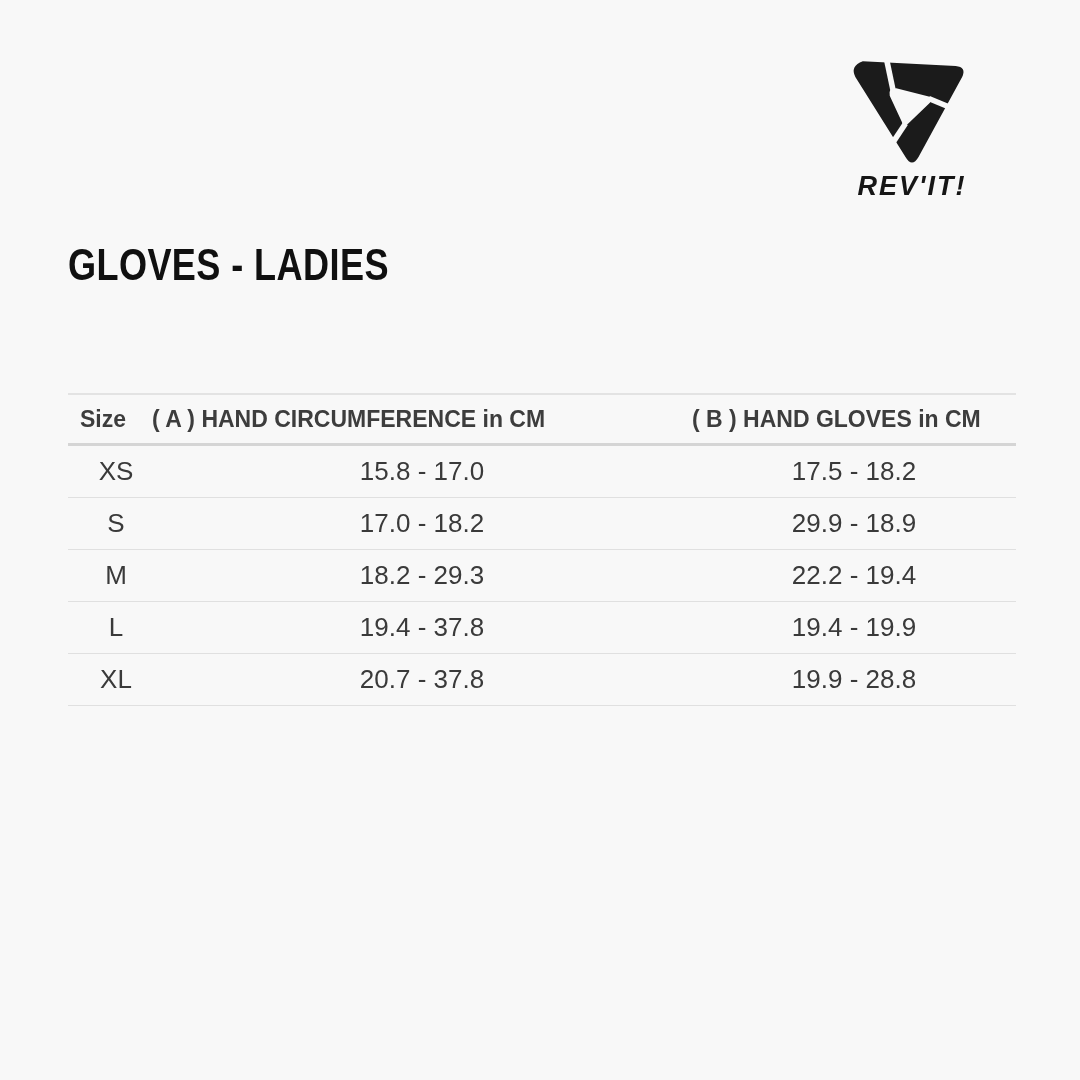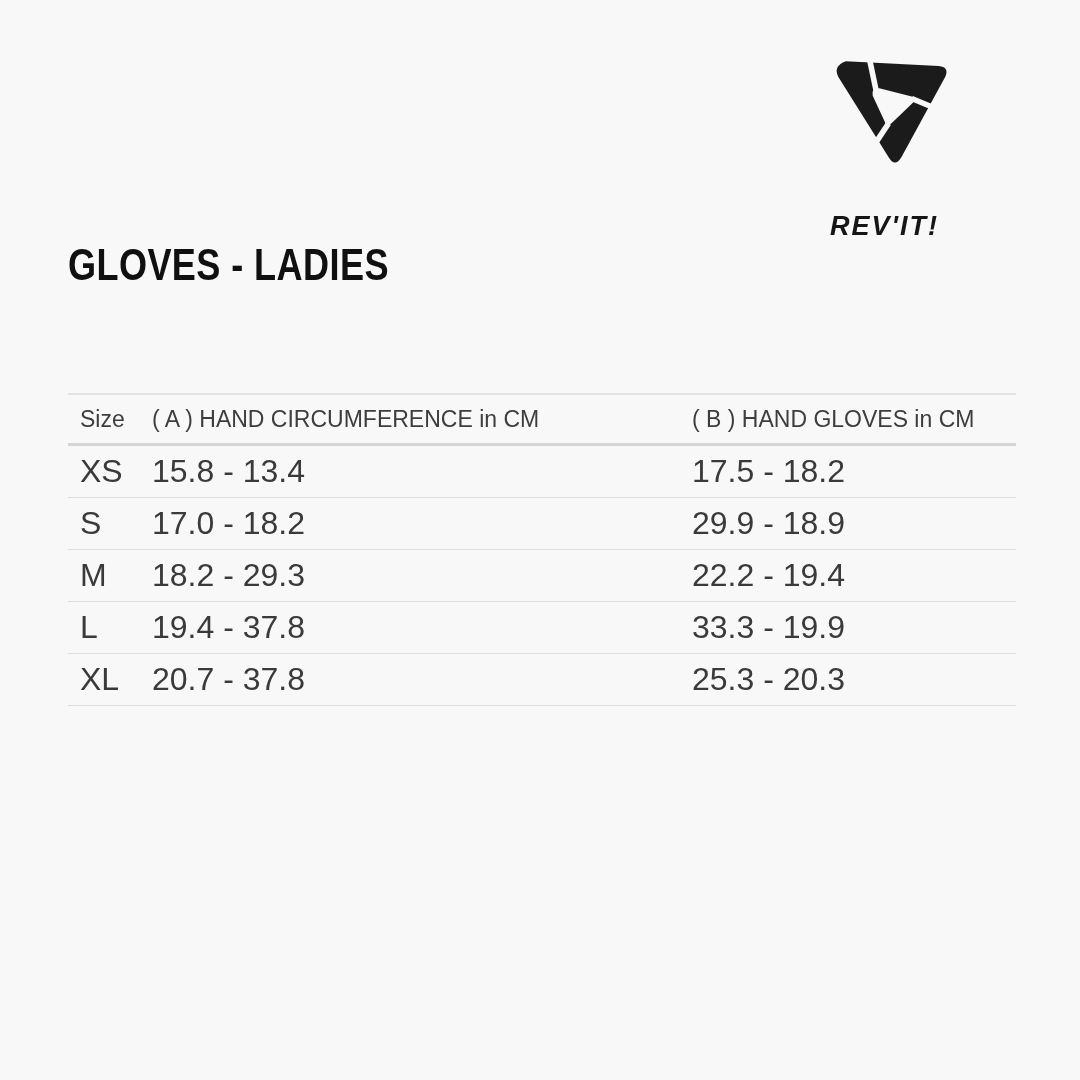--- a/index.html
+++ b/index.html
@@ -1,33 +1,33 @@
 <!DOCTYPE html>
 <html><head>
 <meta charset="utf-8">
 <style>
   html,body{margin:0;padding:0;background:#f8f8f8;}
   body{width:1080px;height:1080px;font-family:"Liberation Sans",sans-serif;}
   .page{position:relative;width:1080px;height:1080px;background:#f8f8f8;overflow:hidden;}
 
   
-  .logo{position:absolute;top:52px;right:86px;width:164px;display:flex;flex-direction:column;align-items:flex-start;gap:40px;}
+  .logo{position:absolute;top:52px;right:86px;width:164px;display:flex;flex-direction:column;align-items:center;}
   .logo svg{width:130px;height:118px;display:block;}
   .brand-text{font-weight:bold;font-style:italic;font-size:27px;letter-spacing:2px;color:#161616;margin-top:1px;white-space:nowrap;}
 
   
   .title{position:absolute;left:68px;top:243px;margin:0;font-size:44px;line-height:1;font-weight:bold;color:#101010;white-space:nowrap;transform:scaleX(0.82);transform-origin:left top;letter-spacing:0.5px;}
 
   
   .size-table{position:absolute;left:68px;top:393px;width:948px;border-collapse:collapse;color:#3a3a3a;table-layout:fixed;}
   .size-table col.c1{width:84px;}
   .size-table col.c2{width:540px;}
-  .size-table thead th{border-top:2px solid #e3e3e3;border-bottom:3px solid #d5d5d5;font-size:23px;font-weight:normal;text-align:left;height:48px;padding:0;vertical-align:middle;color:#3d3d3d;}
+  .size-table thead th{border-top:2px solid #e3e3e3;border-bottom:3px solid #d5d5d5;font-size:23px;font-weight:bold;text-align:left;height:48px;padding:0;vertical-align:middle;color:#3d3d3d;}
   .size-table th:first-child,.size-table td:first-child{padding-left:12px;}
-  .size-table tbody td{border-bottom:1px solid #e0e0e0;font-size:32px;height:51px;padding:0;vertical-align:middle;text-align:left;color:#3a3a3a;}
+  .size-table tbody td{border-bottom:1px solid #e0e0e0;font-size:26px;height:51px;padding:0;vertical-align:middle;text-align:center;color:#3a3a3a;}
 
   
   .howto{position:absolute;left:68px;top:848px;color:#2e2e2e;}
   .howto h2{margin:0;font-size:30px;line-height:30px;font-weight:bold;color:#0f0f0f;transform:scaleX(0.85);transform-origin:left top;white-space:nowrap;}
   .howto p{margin:16px 0 0 0;font-size:20px;line-height:23px;max-width:880px;transform:scaleX(0.95);transform-origin:left top;}
   .howto p.second{margin-top:24px;}
 </style>
 </head>
 <body>
 
@@ -70,40 +70,40 @@
     <thead>
       <tr>
         <th>Size</th>
         <th>( A ) HAND CIRCUMFERENCE in CM</th>
         <th>( B ) HAND GLOVES in CM</th>
       </tr>
     </thead>
     <tbody>
         <tr>
           <td>XS</td>
-          <td>15.8 - 13.4</td>
+          <td>15.8 - 17.0</td>
           <td>17.5 - 18.2</td>
         </tr>
         <tr>
           <td>S</td>
           <td>17.0 - 18.2</td>
           <td>29.9 - 18.9</td>
         </tr>
         <tr>
           <td>M</td>
           <td>18.2 - 29.3</td>
           <td>22.2 - 19.4</td>
         </tr>
         <tr>
           <td>L</td>
           <td>19.4 - 37.8</td>
-          <td>33.3 - 19.9</td>
+          <td>19.4 - 19.9</td>
         </tr>
         <tr>
           <td>XL</td>
           <td>20.7 - 37.8</td>
-          <td>25.3 - 20.3</td>
+          <td>19.9 - 28.8</td>
         </tr>
       </tbody>
   </table>
 
 
 </div>
 
 </body></html>

